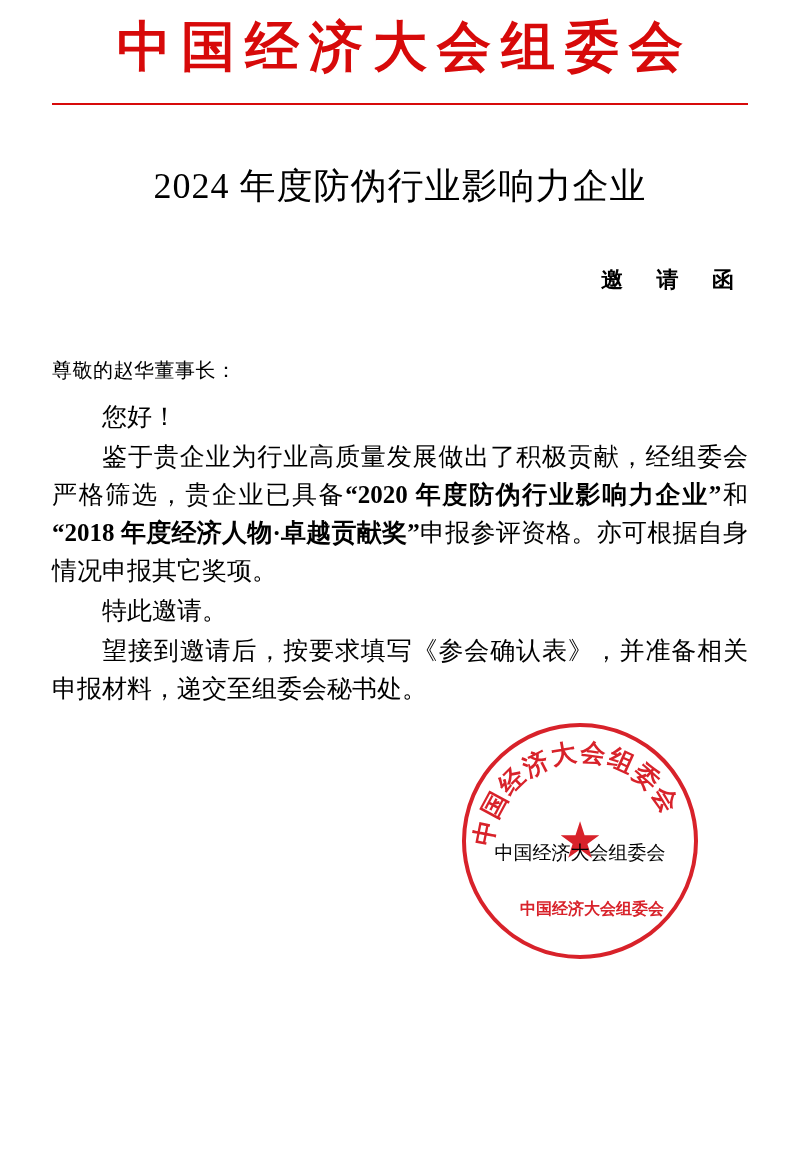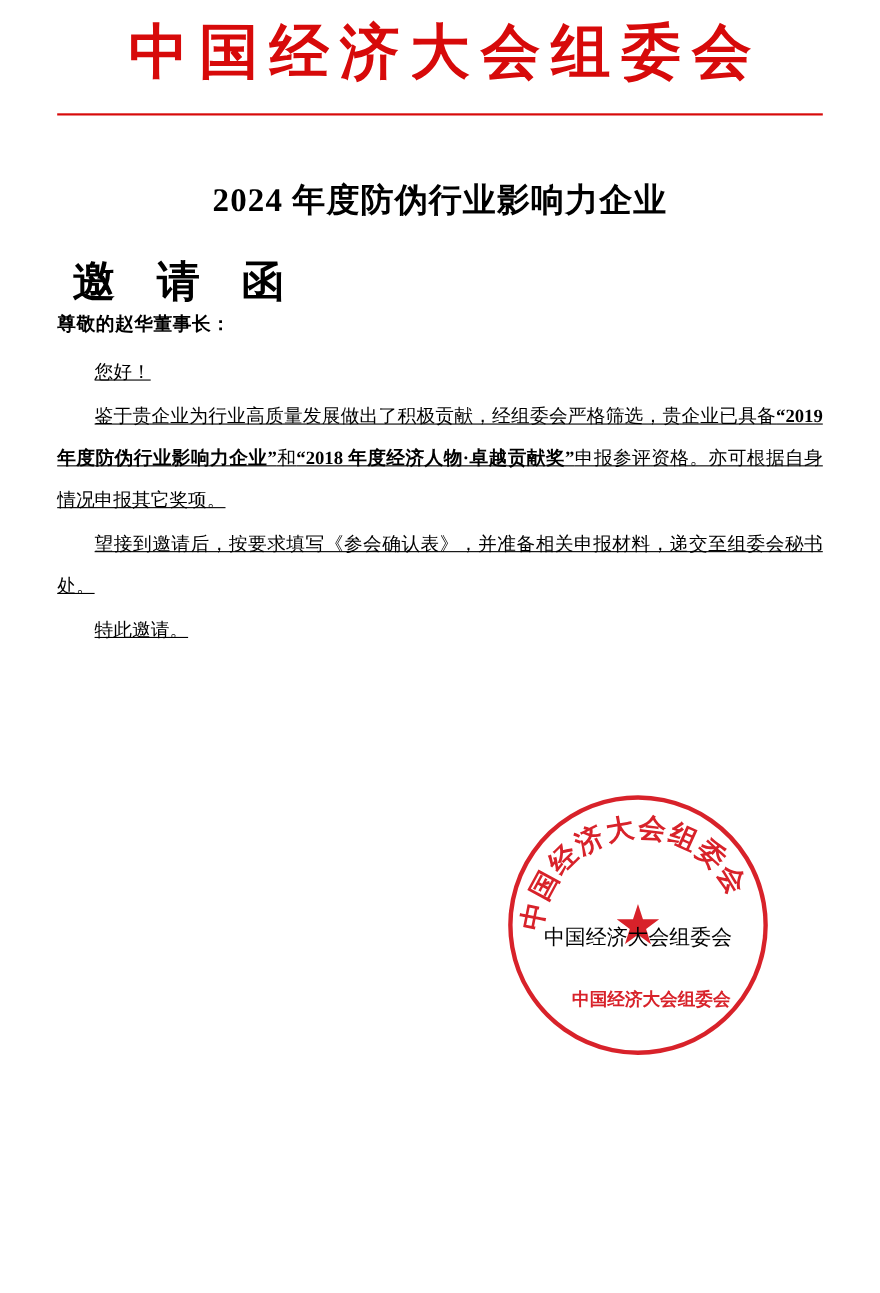--- a/index.html
+++ b/index.html
@@ -41,49 +41,49 @@
   }
   .letterhead-rule {
     margin-top: 26px;
     border-top: 2.5px solid #d70a0a;
     height: 0;
   }
 
   
   .doc-title {
     text-align: center;
-    font-size: 30px;
-    font-weight: bold;
+    font-size: 36px;
+    font-weight: normal;
     letter-spacing: 1px;
     margin-top: 58px;
     line-height: 1.3;
   }
   .doc-subtitle {
-    text-align: left;
-    font-size: 39px;
+    text-align: right;
+    font-size: 22px;
     font-weight: bold;
     letter-spacing: 14px;
     text-indent: 14px;
-    margin-top: 30px;
+    margin-top: 56px;
     line-height: 1.3;
   }
 
   
   .salutation {
-    font-size: 17px;
-    font-weight: bold;
+    margin-top: 62px;
+    font-size: 20px;
+    font-weight: normal;
     letter-spacing: 0.5px;
   }
   .body-text {
     margin-top: 14px;
-    font-size: 17px;
+    font-size: 25px;
     line-height: 38px;
     text-align: justify;
     text-justify: inter-ideograph;
-    text-decoration: underline;
   }
   .body-text p {
     margin: 0 0 2px 0;
     text-indent: 2em;
   }
   .body-text p b {
     font-weight: bold;
   }
 
   
@@ -167,24 +167,24 @@
   </div>
 
   <div class="doc-title">2024 年度防伪行业影响力企业</div>
   <div class="doc-subtitle">邀 请 函</div>
 
   <div class="salutation">尊敬的赵华董事长：</div>
 
   <div class="body-text">
     <p>您好！</p>
     <p>
-      <span>鉴于贵企业为行业高质量发展做出了积极贡献，经组委会严格筛选，贵企业已具备</span><b>“2019 年度防伪行业影响力企业”</b><span>和</span><b>“2018 年度经济人物·卓越贡献奖”</b><span>申报参评资格。亦可根据自身情况申报其它奖项。</span>
+      <span>鉴于贵企业为行业高质量发展做出了积极贡献，经组委会严格筛选，贵企业已具备</span><b>“2020 年度防伪行业影响力企业”</b><span>和</span><b>“2018 年度经济人物·卓越贡献奖”</b><span>申报参评资格。亦可根据自身情况申报其它奖项。</span>
     </p>
+    <p>特此邀请。</p>
     <p>望接到邀请后，按要求填写《参会确认表》，并准备相关申报材料，递交至组委会秘书处。</p>
-    <p>特此邀请。</p>
   </div>
 
   <div class="seal-area">
     <div class="seal">
       <div class="seal-inner"></div>
       <svg class="seal-arc" viewBox="0 0 228 228">
         <defs>
           <path id="arcpath" d="M 24,124 A 90,90 0 0 1 204,124"></path>
         </defs>
         <text text-anchor="middle">

